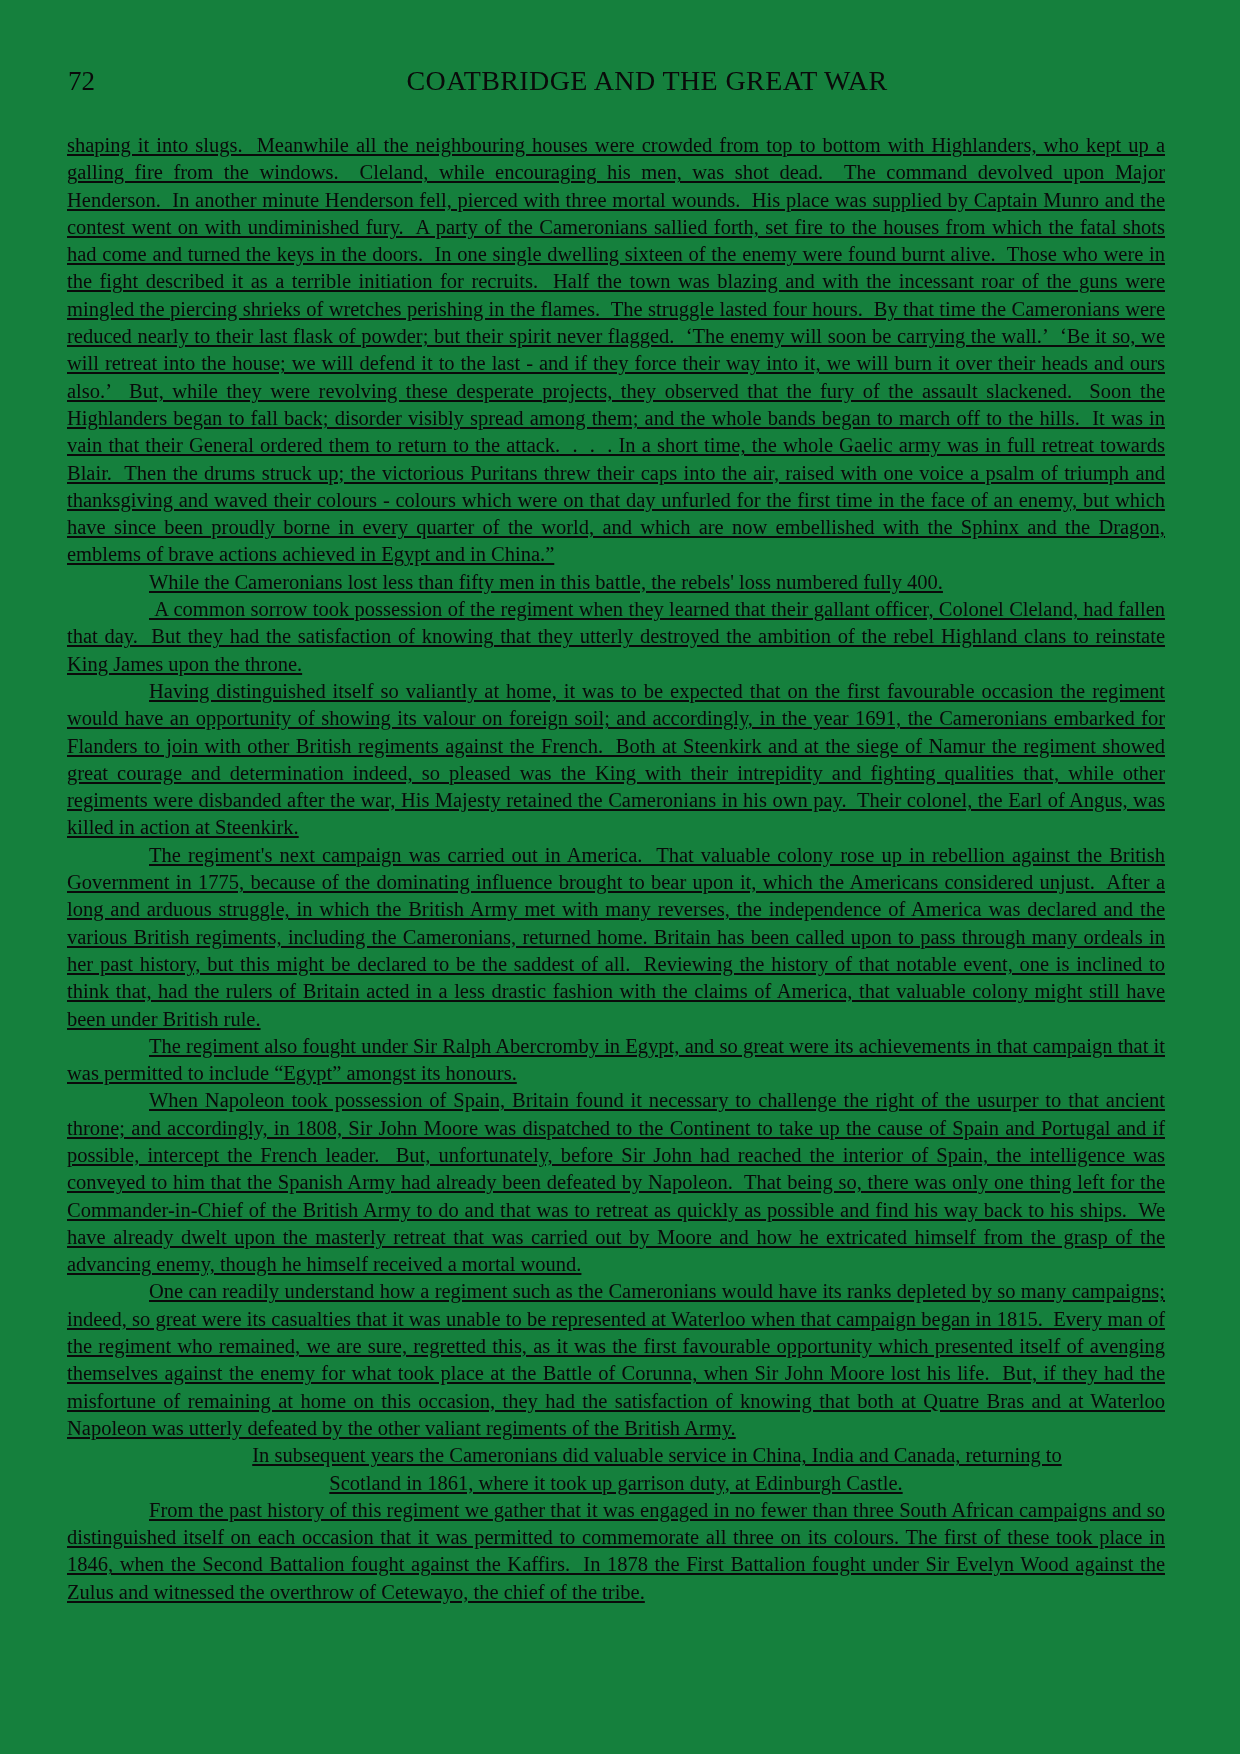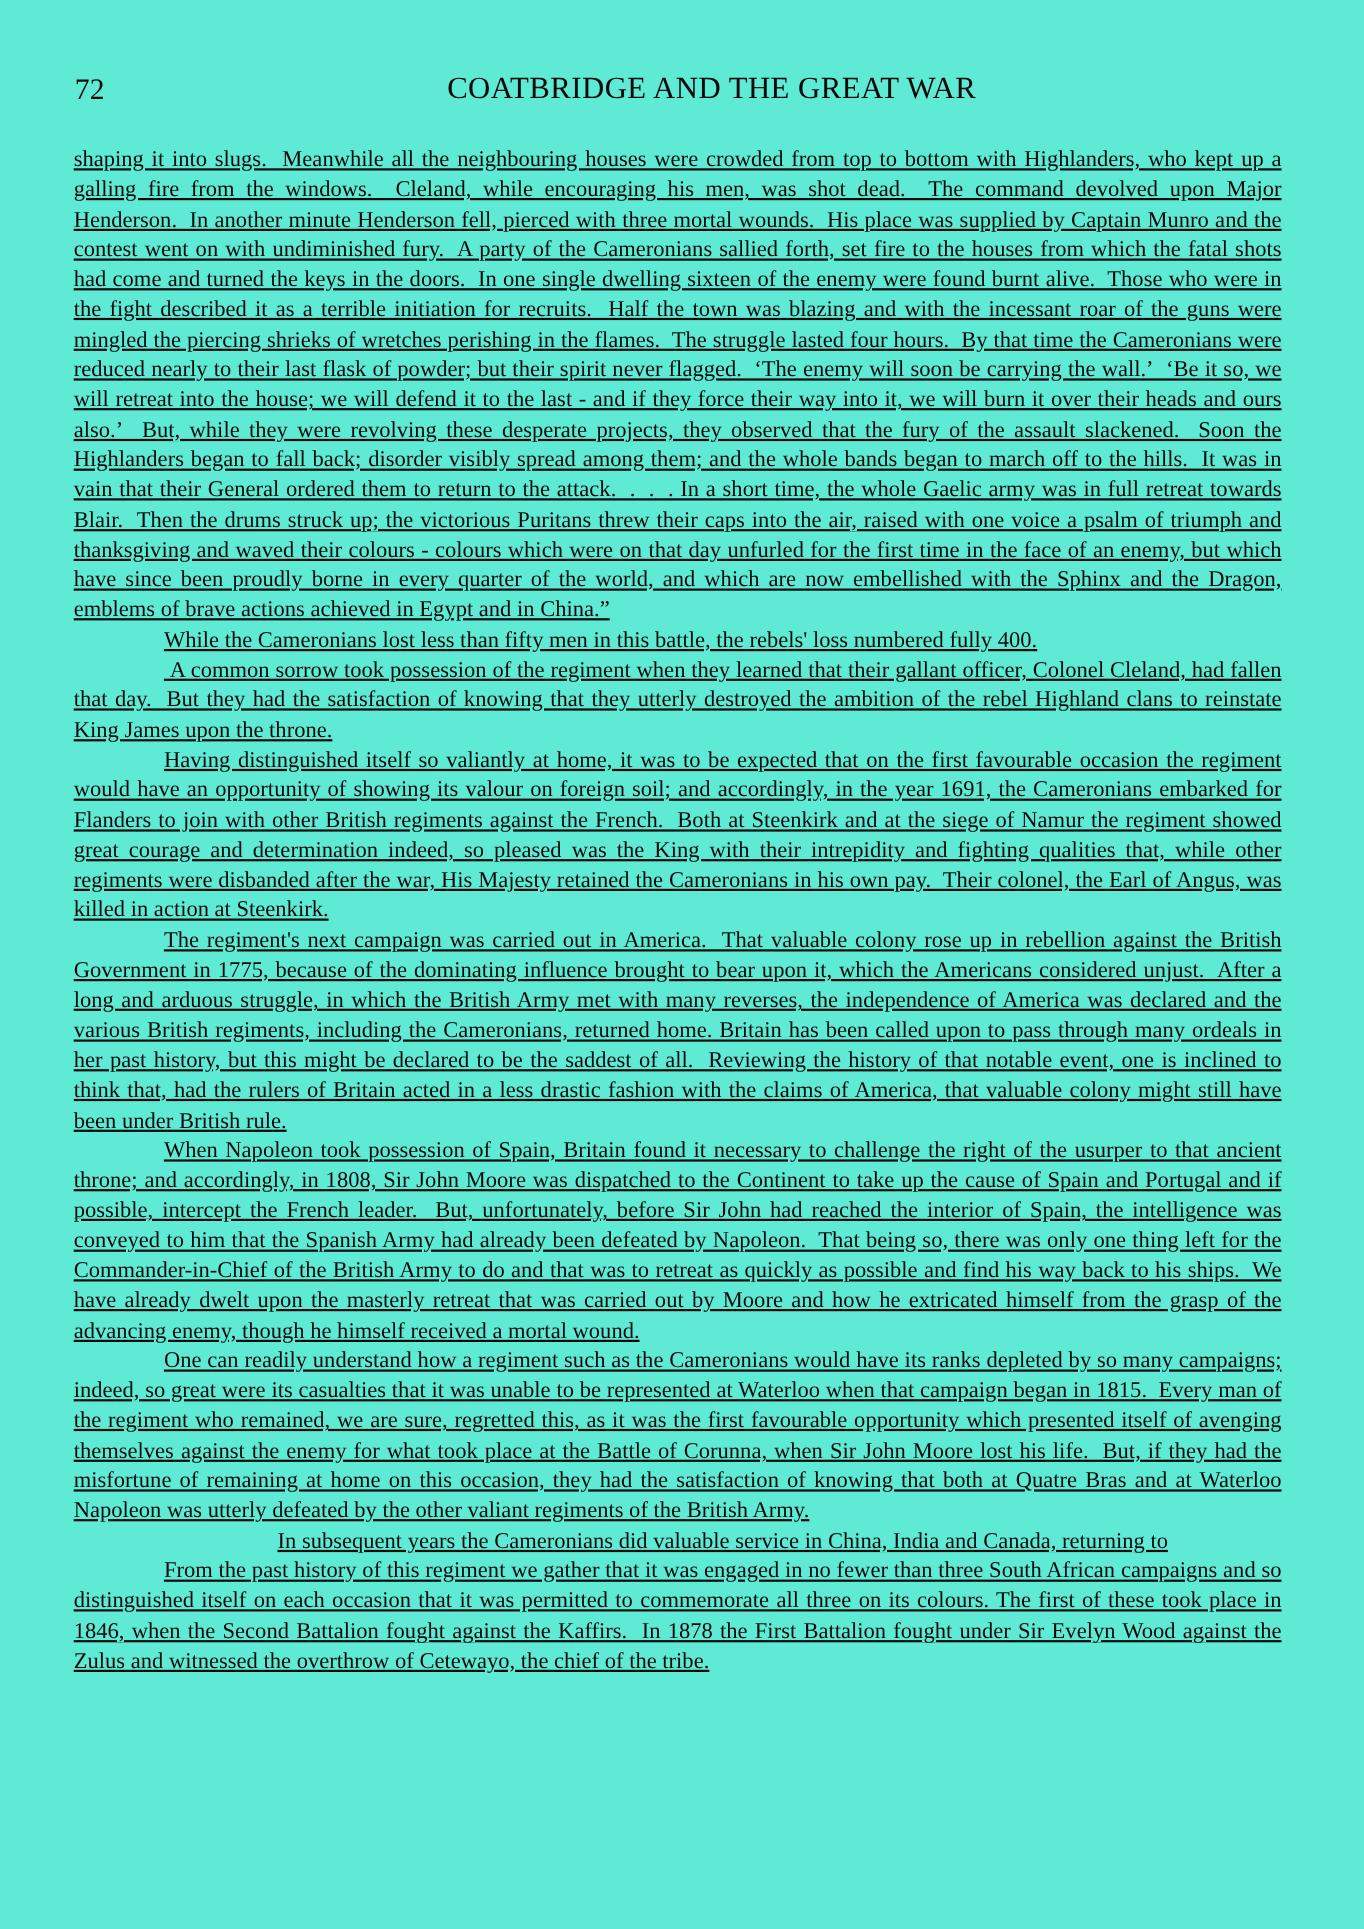--- a/index.html
+++ b/index.html
@@ -4,21 +4,21 @@
 <style>
   html, body {
     margin: 0;
     padding: 0;
     background: #ffffff;
   }
   .page {
     position: relative;
     width: 1240px;
     height: 1754px;
-    background: #5eead4;
+    background: #15803d;
     color: #0a0a0a;
     font-family: "Liberation Serif", "DejaVu Serif", serif;
     overflow: hidden;
   }
   .page-number {
     position: absolute;
     left: 68px;
     top: 68px;
     font-size: 27px;
     line-height: 1;
@@ -65,19 +65,21 @@
   <span class="page-number">72</span>
 
   <div class="page-title">COATBRIDGE AND THE GREAT WAR</div>
 
   <div class="body-text">
     <p class="para no-indent">shaping it into slugs.&nbsp; Meanwhile all the neighbouring houses were crowded from top to bottom with Highlanders, who kept up a galling fire from the windows.&nbsp; Cleland, while encouraging his men, was shot dead.&nbsp; The command devolved upon Major Henderson.&nbsp; In another minute Henderson fell, pierced with three mortal wounds.&nbsp; His place was supplied by Captain Munro and the contest went on with undiminished fury.&nbsp; A party of the Cameronians sallied forth, set fire to the houses from which the fatal shots had come and turned the keys in the doors.&nbsp; In one single dwelling sixteen of the enemy were found burnt alive.&nbsp; Those who were in the fight described it as a terrible initiation for recruits.&nbsp; Half the town was blazing and with the incessant roar of the guns were mingled the piercing shrieks of wretches perishing in the flames.&nbsp; The struggle lasted four hours.&nbsp; By that time the Cameronians were reduced nearly to their last flask of powder; but their spirit never flagged.&nbsp; ‘The enemy will soon be carrying the wall.’&nbsp; ‘Be it so, we will retreat into the house; we will defend it to the last - and if they force their way into it, we will burn it over their heads and ours also.’&nbsp; But, while they were revolving these desperate projects, they observed that the fury of the assault slackened.&nbsp; Soon the Highlanders began to fall back; disorder visibly spread among them; and the whole bands began to march off to the hills.&nbsp; It was in vain that their General ordered them to return to the attack.&nbsp; .&nbsp; .&nbsp; . In a short time, the whole Gaelic army was in full retreat towards Blair.&nbsp; Then the drums struck up; the victorious Puritans threw their caps into the air, raised with one voice a psalm of triumph and thanksgiving and waved their colours - colours which were on that day unfurled for the first time in the face of an enemy, but which have since been proudly borne in every quarter of the world, and which are now embellished with the Sphinx and the Dragon, emblems of brave actions achieved in Egypt and in China.”</p>
     <p class="para">While the Cameronians lost less than fifty men in this battle, the rebels' loss numbered fully 400.</p>
     <p class="para">&nbsp;A common sorrow took possession of the regiment when they learned that their gallant officer, Colonel Cleland, had fallen that day.&nbsp; But they had the satisfaction of knowing that they utterly destroyed the ambition of the rebel Highland clans to reinstate King James upon the throne.</p>
     <p class="para">Having distinguished itself so valiantly at home, it was to be expected that on the first favourable occasion the regiment would have an opportunity of showing its valour on foreign soil; and accordingly, in the year 1691, the Cameronians embarked for Flanders to join with other British regiments against the French.&nbsp; Both at Steenkirk and at the siege of Namur the regiment showed great courage and determination indeed, so pleased was the King with their intrepidity and fighting qualities that, while other regiments were disbanded after the war, His Majesty retained the Cameronians in his own pay.&nbsp; Their colonel, the Earl of Angus, was killed in action at Steenkirk.</p>
     <p class="para">The regiment's next campaign was carried out in America.&nbsp; That valuable colony rose up in rebellion against the British Government in 1775, because of the dominating influence brought to bear upon it, which the Americans considered unjust.&nbsp; After a long and arduous struggle, in which the British Army met with many reverses, the independence of America was declared and the various British regiments, including the Cameronians, returned home. Britain has been called upon to pass through many ordeals in her past history, but this might be declared to be the saddest of all.&nbsp; Reviewing the history of that notable event, one is inclined to think that, had the rulers of Britain acted in a less drastic fashion with the claims of America, that valuable colony might still have been under British rule.</p>
+    <p class="para">The regiment also fought under Sir Ralph Abercromby in Egypt, and so great were its achievements in that campaign that it was permitted to include “Egypt” amongst its honours.</p>
     <p class="para">When Napoleon took possession of Spain, Britain found it necessary to challenge the right of the usurper to that ancient throne; and accordingly, in 1808, Sir John Moore was dispatched to the Continent to take up the cause of Spain and Portugal and if possible, intercept the French leader.&nbsp; But, unfortunately, before Sir John had reached the interior of Spain, the intelligence was conveyed to him that the Spanish Army had already been defeated by Napoleon.&nbsp; That being so, there was only one thing left for the Commander-in-Chief of the British Army to do and that was to retreat as quickly as possible and find his way back to his ships.&nbsp; We have already dwelt upon the masterly retreat that was carried out by Moore and how he extricated himself from the grasp of the advancing enemy, though he himself received a mortal wound.</p>
     <p class="para">One can readily understand how a regiment such as the Cameronians would have its ranks depleted by so many campaigns; indeed, so great were its casualties that it was unable to be represented at Waterloo when that campaign began in 1815.&nbsp; Every man of the regiment who remained, we are sure, regretted this, as it was the first favourable opportunity which presented itself of avenging themselves against the enemy for what took place at the Battle of Corunna, when Sir John Moore lost his life.&nbsp; But, if they had the misfortune of remaining at home on this occasion, they had the satisfaction of knowing that both at Quatre Bras and at Waterloo Napoleon was utterly defeated by the other valiant regiments of the British Army.</p>
     <p class="para left">In subsequent years the Cameronians did valuable service in China, India and Canada, returning to</p>
+    <p class="para left no-indent">Scotland in 1861, where it took up garrison duty, at Edinburgh Castle.</p>
     <p class="para">From the past history of this regiment we gather that it was engaged in no fewer than three South African campaigns and so distinguished itself on each occasion that it was permitted to commemorate all three on its colours. The first of these took place in 1846, when the Second Battalion fought against the Kaffirs.&nbsp; In 1878 the First Battalion fought under Sir Evelyn Wood against the Zulus and witnessed the overthrow of Cetewayo, the chief of the tribe.</p>
   </div>
 
 </div>
 
 </body></html>

